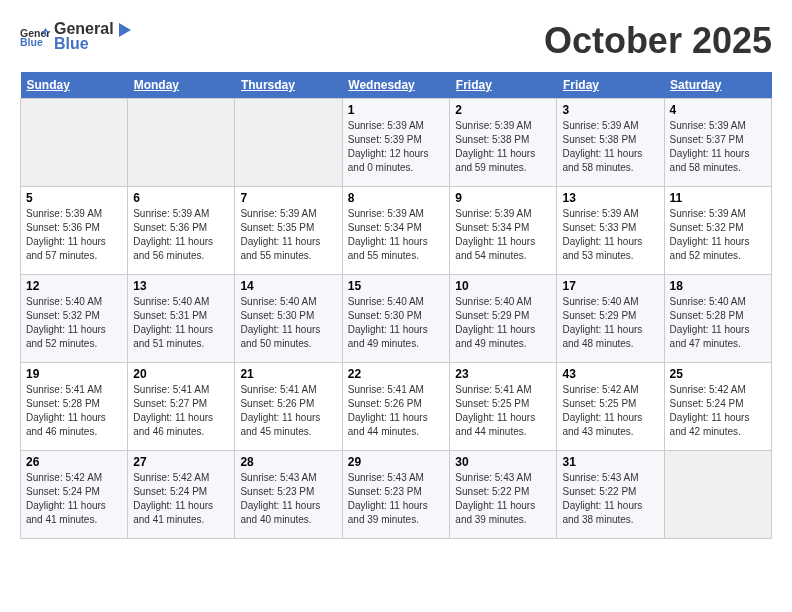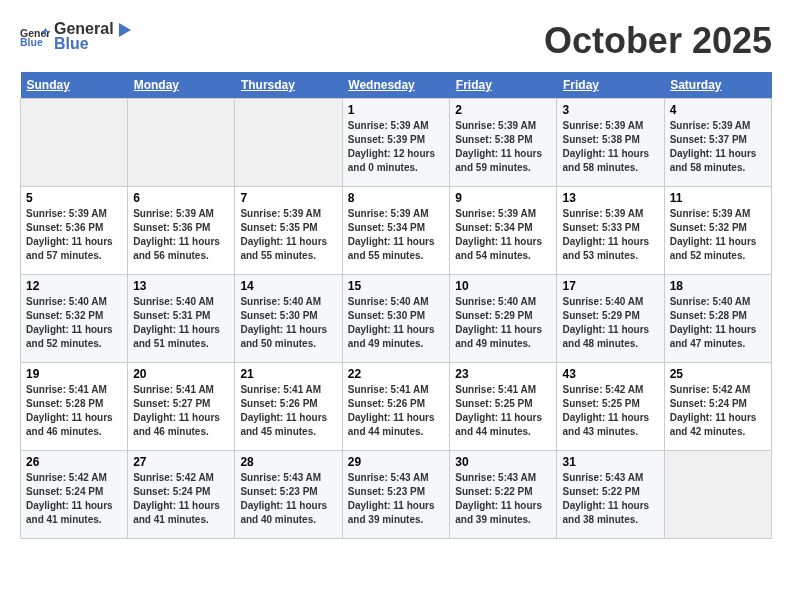--- a/index.html
+++ b/index.html
@@ -68,21 +68,20 @@
     .day-number {
       font-weight: bold;
       font-size: 12px;
       margin-bottom: 2px;
       display: block;
     }
     .cell-content {
       font-size: 10px;
       color: #333;
       line-height: 1.4;
-      font-weight: bold;
     }
     .empty-cell {
       background-color: #f0f0f0 !important;
     }
   </style>
 </head>
 <body>
 
 <div class="header-area">
   <div class="logo">

